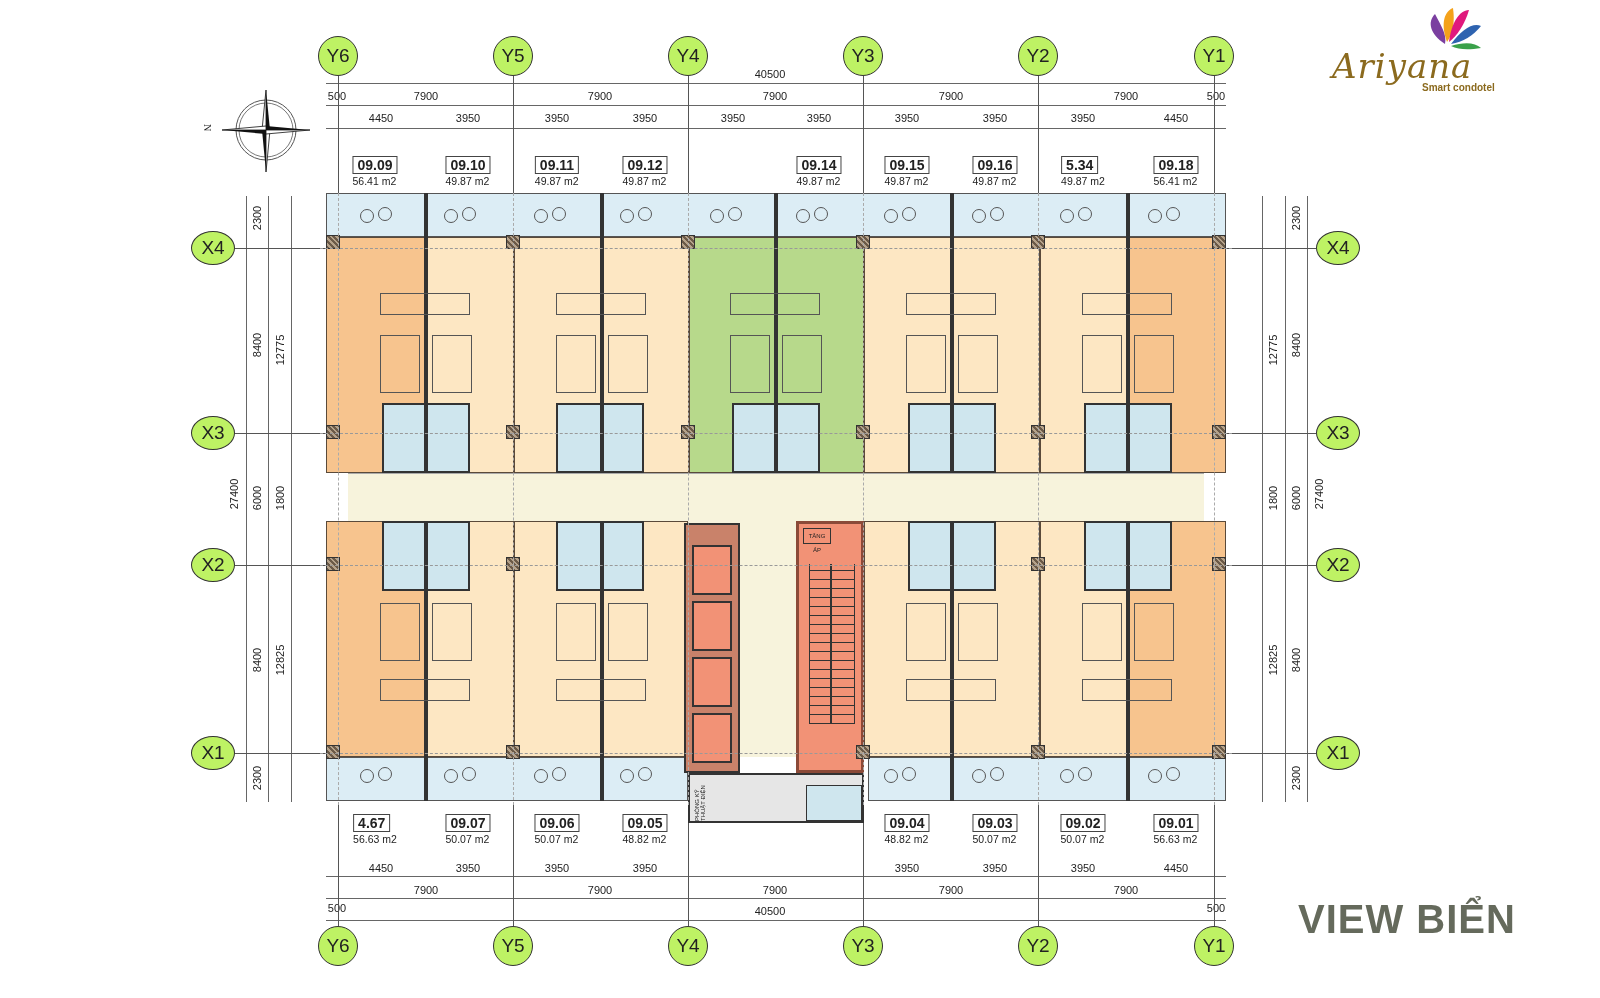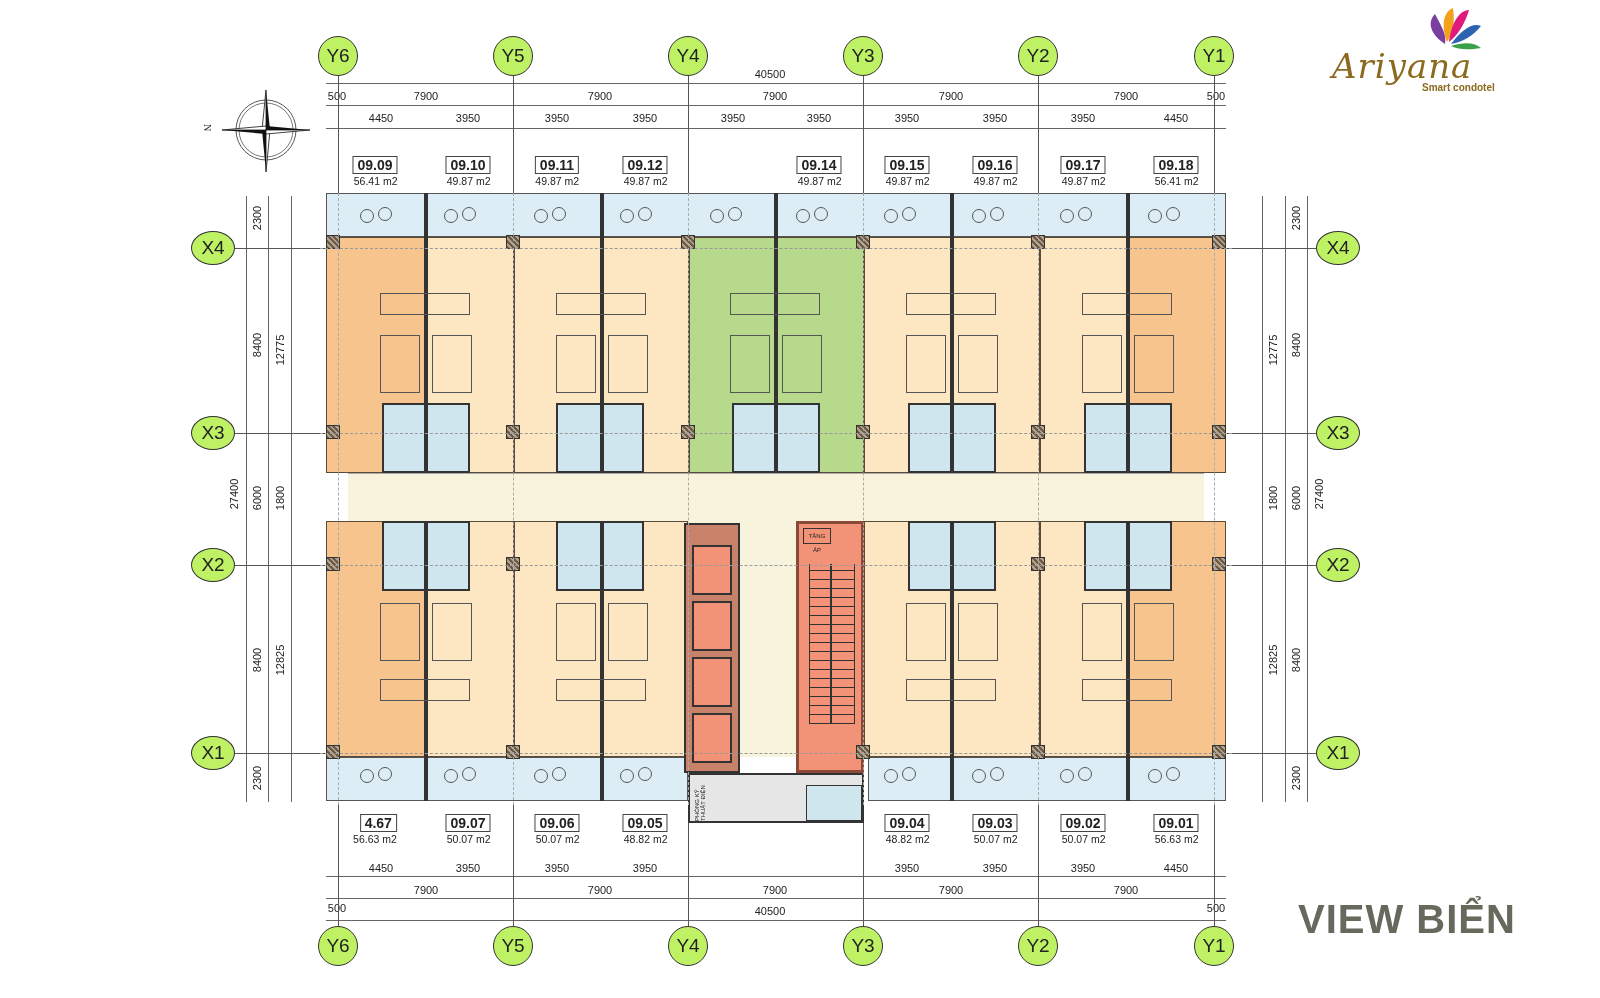--- a/index.html
+++ b/index.html
@@ -6,21 +6,21 @@
   body{width:1600px;height:998px;position:relative;overflow:hidden;font-family:"Liberation Sans",sans-serif;color:#222;}
   .abs{position:absolute;}
   .grid-bubble{position:absolute;width:40px;height:40px;border:1.2px solid #333;border-radius:50%;background:#bef264;display:flex;align-items:center;justify-content:center;font-size:19px;color:#222;box-sizing:border-box;}
   .grid-bubble.x{width:44px;height:34px;}
   .tick-v{position:absolute;width:1px;background:#555;}
   .tick-h{position:absolute;height:1px;background:#555;}
   .dim-line-h{position:absolute;height:1px;background:#666;}
   .dim-line-v{position:absolute;width:1px;background:#666;}
   .dim-txt{position:absolute;font-size:11px;color:#222;white-space:nowrap;transform:translateX(-50%);}
   .dim-txt-v{position:absolute;font-size:11px;color:#222;white-space:nowrap;transform:translate(-50%,-50%) rotate(-90deg);}
-  .unit-label{position:absolute;transform:translateX(-50%);text-align:right;}
+  .unit-label{position:absolute;transform:translateX(-50%);text-align:left;}
   .unit-id{display:inline-block;border:1px solid #444;padding:0 4px;font-weight:bold;font-size:14px;line-height:16px;background:#fff;}
   .unit-area{display:block;font-size:10.5px;margin-top:1px;}
   .unit{position:absolute;box-sizing:border-box;border:1px solid #5a4a3a;}
   .balcony{position:absolute;box-sizing:border-box;background:#dcedf5;border:1px solid #555;}
   .bath{position:absolute;box-sizing:border-box;background:#cfe6ee;border:2px solid #333;}
   .column{position:absolute;width:14px;height:14px;background:repeating-linear-gradient(45deg,#6b5a48 0 2px,#b5a28a 2px 4px);border:1px solid #333;box-sizing:border-box;}
   .wall-v{position:absolute;width:4px;background:#333;}
   .furn{position:absolute;border:1px solid #555;box-sizing:border-box;}
   .chair{position:absolute;width:14px;height:14px;border:1px solid #555;border-radius:50%;box-sizing:border-box;}
   .grid-dash-h{position:absolute;height:0;border-top:1px dashed #999;}
@@ -192,21 +192,21 @@
 
 <div>
   <div class="unit-label" style="left:375px;top:156px;"><span class="unit-id">09.09</span><span class="unit-area">56.41 m2</span></div>
   <div class="unit-label" style="left:468px;top:156px;"><span class="unit-id">09.10</span><span class="unit-area">49.87 m2</span></div>
   <div class="unit-label" style="left:557px;top:156px;"><span class="unit-id">09.11</span><span class="unit-area">49.87 m2</span></div>
   <div class="unit-label" style="left:645px;top:156px;"><span class="unit-id">09.12</span><span class="unit-area">49.87 m2</span></div>
   <div class="unit-label" style="left:777px;top:156px;margin-top:47px;"><span class="unit-id">09.13</span><span class="unit-area">49.87 m2</span></div>
   <div class="unit-label" style="left:819px;top:156px;"><span class="unit-id">09.14</span><span class="unit-area">49.87 m2</span></div>
   <div class="unit-label" style="left:907px;top:156px;"><span class="unit-id">09.15</span><span class="unit-area">49.87 m2</span></div>
   <div class="unit-label" style="left:995px;top:156px;"><span class="unit-id">09.16</span><span class="unit-area">49.87 m2</span></div>
-  <div class="unit-label" style="left:1083px;top:156px;"><span class="unit-id">09.17</span><span class="unit-area">49.87 m2</span></div>
+  <div class="unit-label" style="left:1083px;top:156px;"><span class="unit-id">5.34</span><span class="unit-area">49.87 m2</span></div>
   <div class="unit-label" style="left:1176px;top:156px;"><span class="unit-id">09.18</span><span class="unit-area">56.41 m2</span></div>
 </div>
 
 <div>
   <div class="unit-label" style="left:375px;top:814px;"><span class="unit-id">4.67</span><span class="unit-area">56.63 m2</span></div>
   <div class="unit-label" style="left:468px;top:814px;"><span class="unit-id">09.07</span><span class="unit-area">50.07 m2</span></div>
   <div class="unit-label" style="left:557px;top:814px;"><span class="unit-id">09.06</span><span class="unit-area">50.07 m2</span></div>
   <div class="unit-label" style="left:645px;top:814px;"><span class="unit-id">09.05</span><span class="unit-area">48.82 m2</span></div>
   <div class="unit-label" style="left:907px;top:814px;"><span class="unit-id">09.04</span><span class="unit-area">48.82 m2</span></div>
   <div class="unit-label" style="left:995px;top:814px;"><span class="unit-id">09.03</span><span class="unit-area">50.07 m2</span></div>

